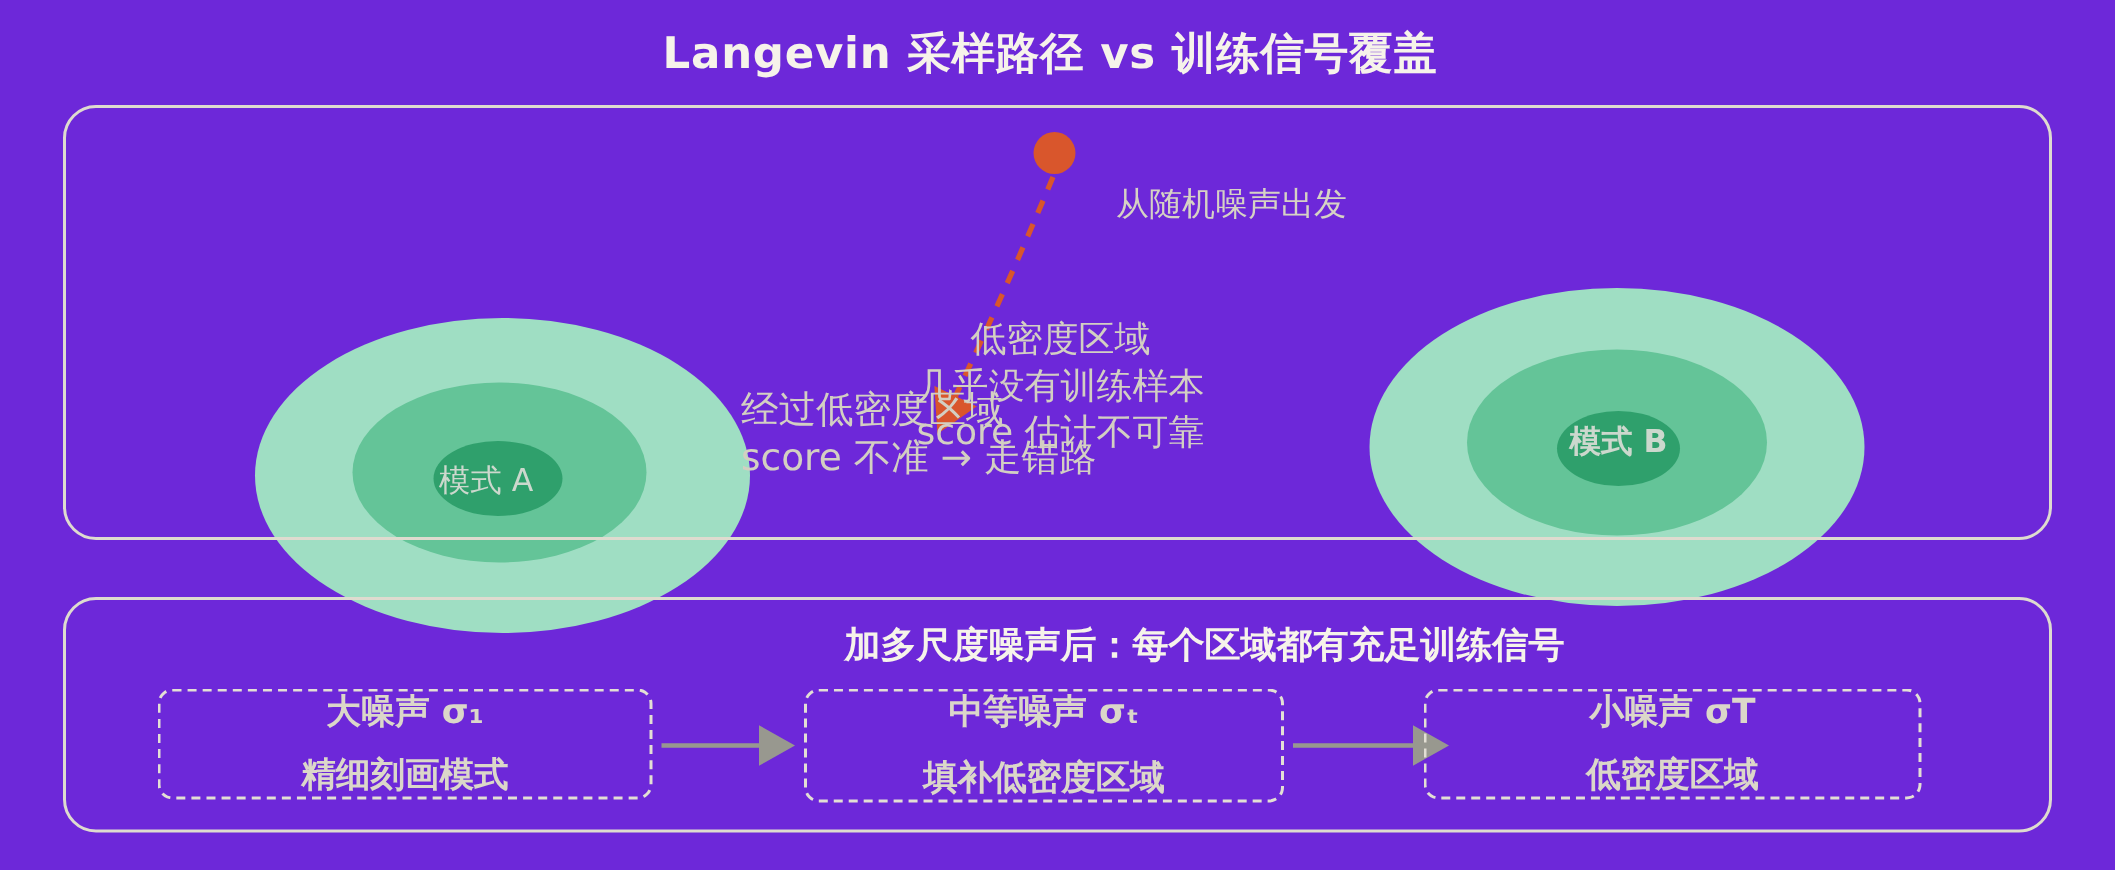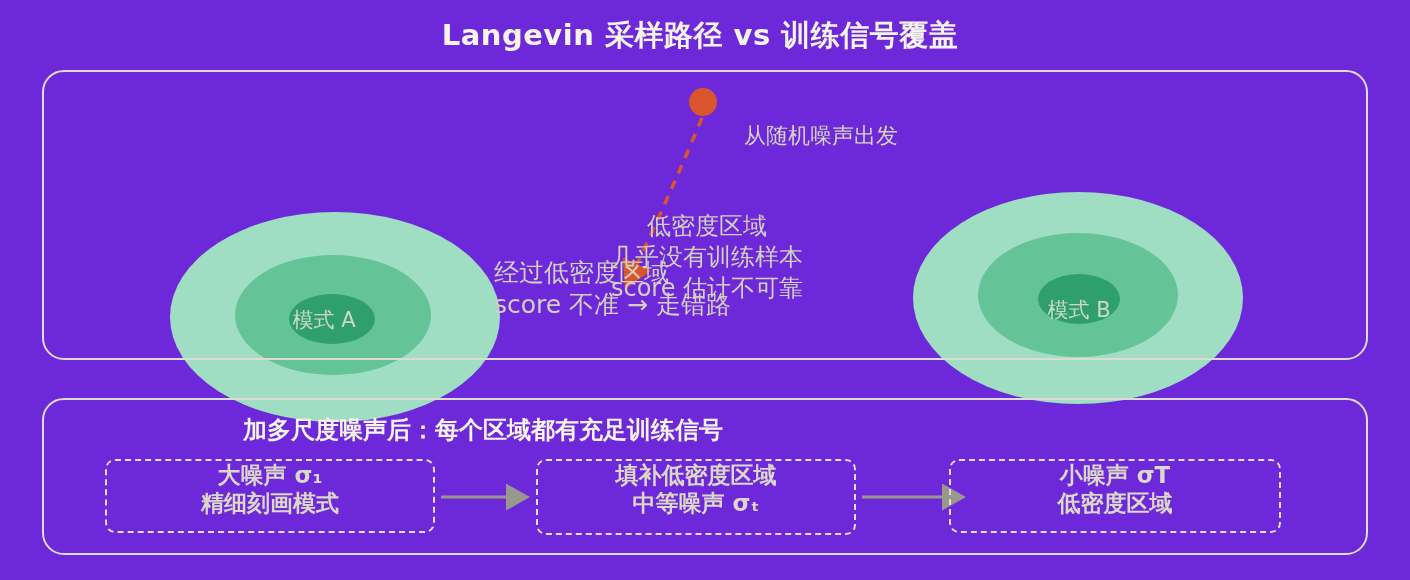--- a/index.html
+++ b/index.html
@@ -35,26 +35,26 @@
   .region-note{
     left:507px;top:211px;width:400px;text-align:center;
     font-size:24px;line-height:31px;color:#d3cfc2;z-index:7;
   }
   .path-note{
     left:494px;top:257px;text-align:left;
     font-size:25px;line-height:32px;color:#d3cfc2;z-index:8;white-space:nowrap;
   }
   .svg-overlay{left:0;top:0;z-index:6;pointer-events:none;}
   .bottom-title{
-    left:243px;top:414px;width:800px;text-align:left;
+    left:243px;top:414px;width:800px;text-align:right;
     font-size:24px;font-weight:bold;color:#f6f3ea;z-index:7;white-space:nowrap;
   }
   .noise-box{
     border:2px dashed #e3dfd4;border-radius:10px;background:transparent;
-    display:flex;flex-direction:column;align-items:center;justify-content:flex-start;
+    display:flex;flex-direction:column;align-items:center;justify-content:space-between;
     z-index:7;color:#dbd7c9;font-size:23px;font-weight:bold;line-height:28px;
     text-align:center;
   }
   .box1{left:105px;top:459px;width:326px;height:70px;}
   .box2{left:536px;top:459px;width:316px;height:72px;}
   .box3{left:949px;top:459px;width:328px;height:70px;}
 </style>
 </head>
 <body>
 
@@ -63,21 +63,21 @@
   <div class="abs main-title">Langevin 采样路径 vs 训练信号覆盖</div>
 
   <div class="abs ellipse ell-outer" style="left:170px;top:212px;width:330px;height:210px;"></div>
   <div class="abs ellipse ell-mid" style="left:235px;top:255px;width:196px;height:120px;"></div>
   <div class="abs ellipse ell-inner" style="left:289px;top:294px;width:86px;height:50px;"></div>
   <div class="abs mode-label" style="left:264px;top:306px;">模式 A</div>
 
   <div class="abs ellipse ell-outer" style="left:913px;top:192px;width:330px;height:212px;"></div>
   <div class="abs ellipse ell-mid" style="left:978px;top:233px;width:200px;height:124px;"></div>
   <div class="abs ellipse ell-inner" style="left:1038px;top:274px;width:82px;height:50px;"></div>
-  <div class="abs mode-label" style="left:1019px;top:296px;">模式 B</div>
+  <div class="abs mode-label" style="left:1019px;top:280px;font-weight:bold;">模式 B</div>
 
   <div class="abs panel panel1"></div>
   <div class="abs panel panel2"></div>
 
   <div class="abs noise-dot"></div>
   <div class="abs start-label">从随机噪声出发</div>
 
   <svg class="abs svg-overlay" width="1410" height="580">
     <defs>
       <marker id="orangeHead" markerWidth="9" markerHeight="9" refX="6" refY="4.5" orient="auto">
@@ -103,21 +103,21 @@
     <div>score 不准 → 走错路</div>
   </div>
 
   <div class="abs bottom-title">加多尺度噪声后：每个区域都有充足训练信号</div>
 
   <div class="abs noise-box box1">
     <div>大噪声 σ₁</div>
     <div>精细刻画模式</div>
   </div>
   <div class="abs noise-box box2">
+    <div>中等噪声 σₜ</div>
     <div>填补低密度区域</div>
-    <div>中等噪声 σₜ</div>
   </div>
   <div class="abs noise-box box3">
     <div>小噪声 σT</div>
     <div>低密度区域</div>
   </div>
 
 </div>
 
 </body></html>

